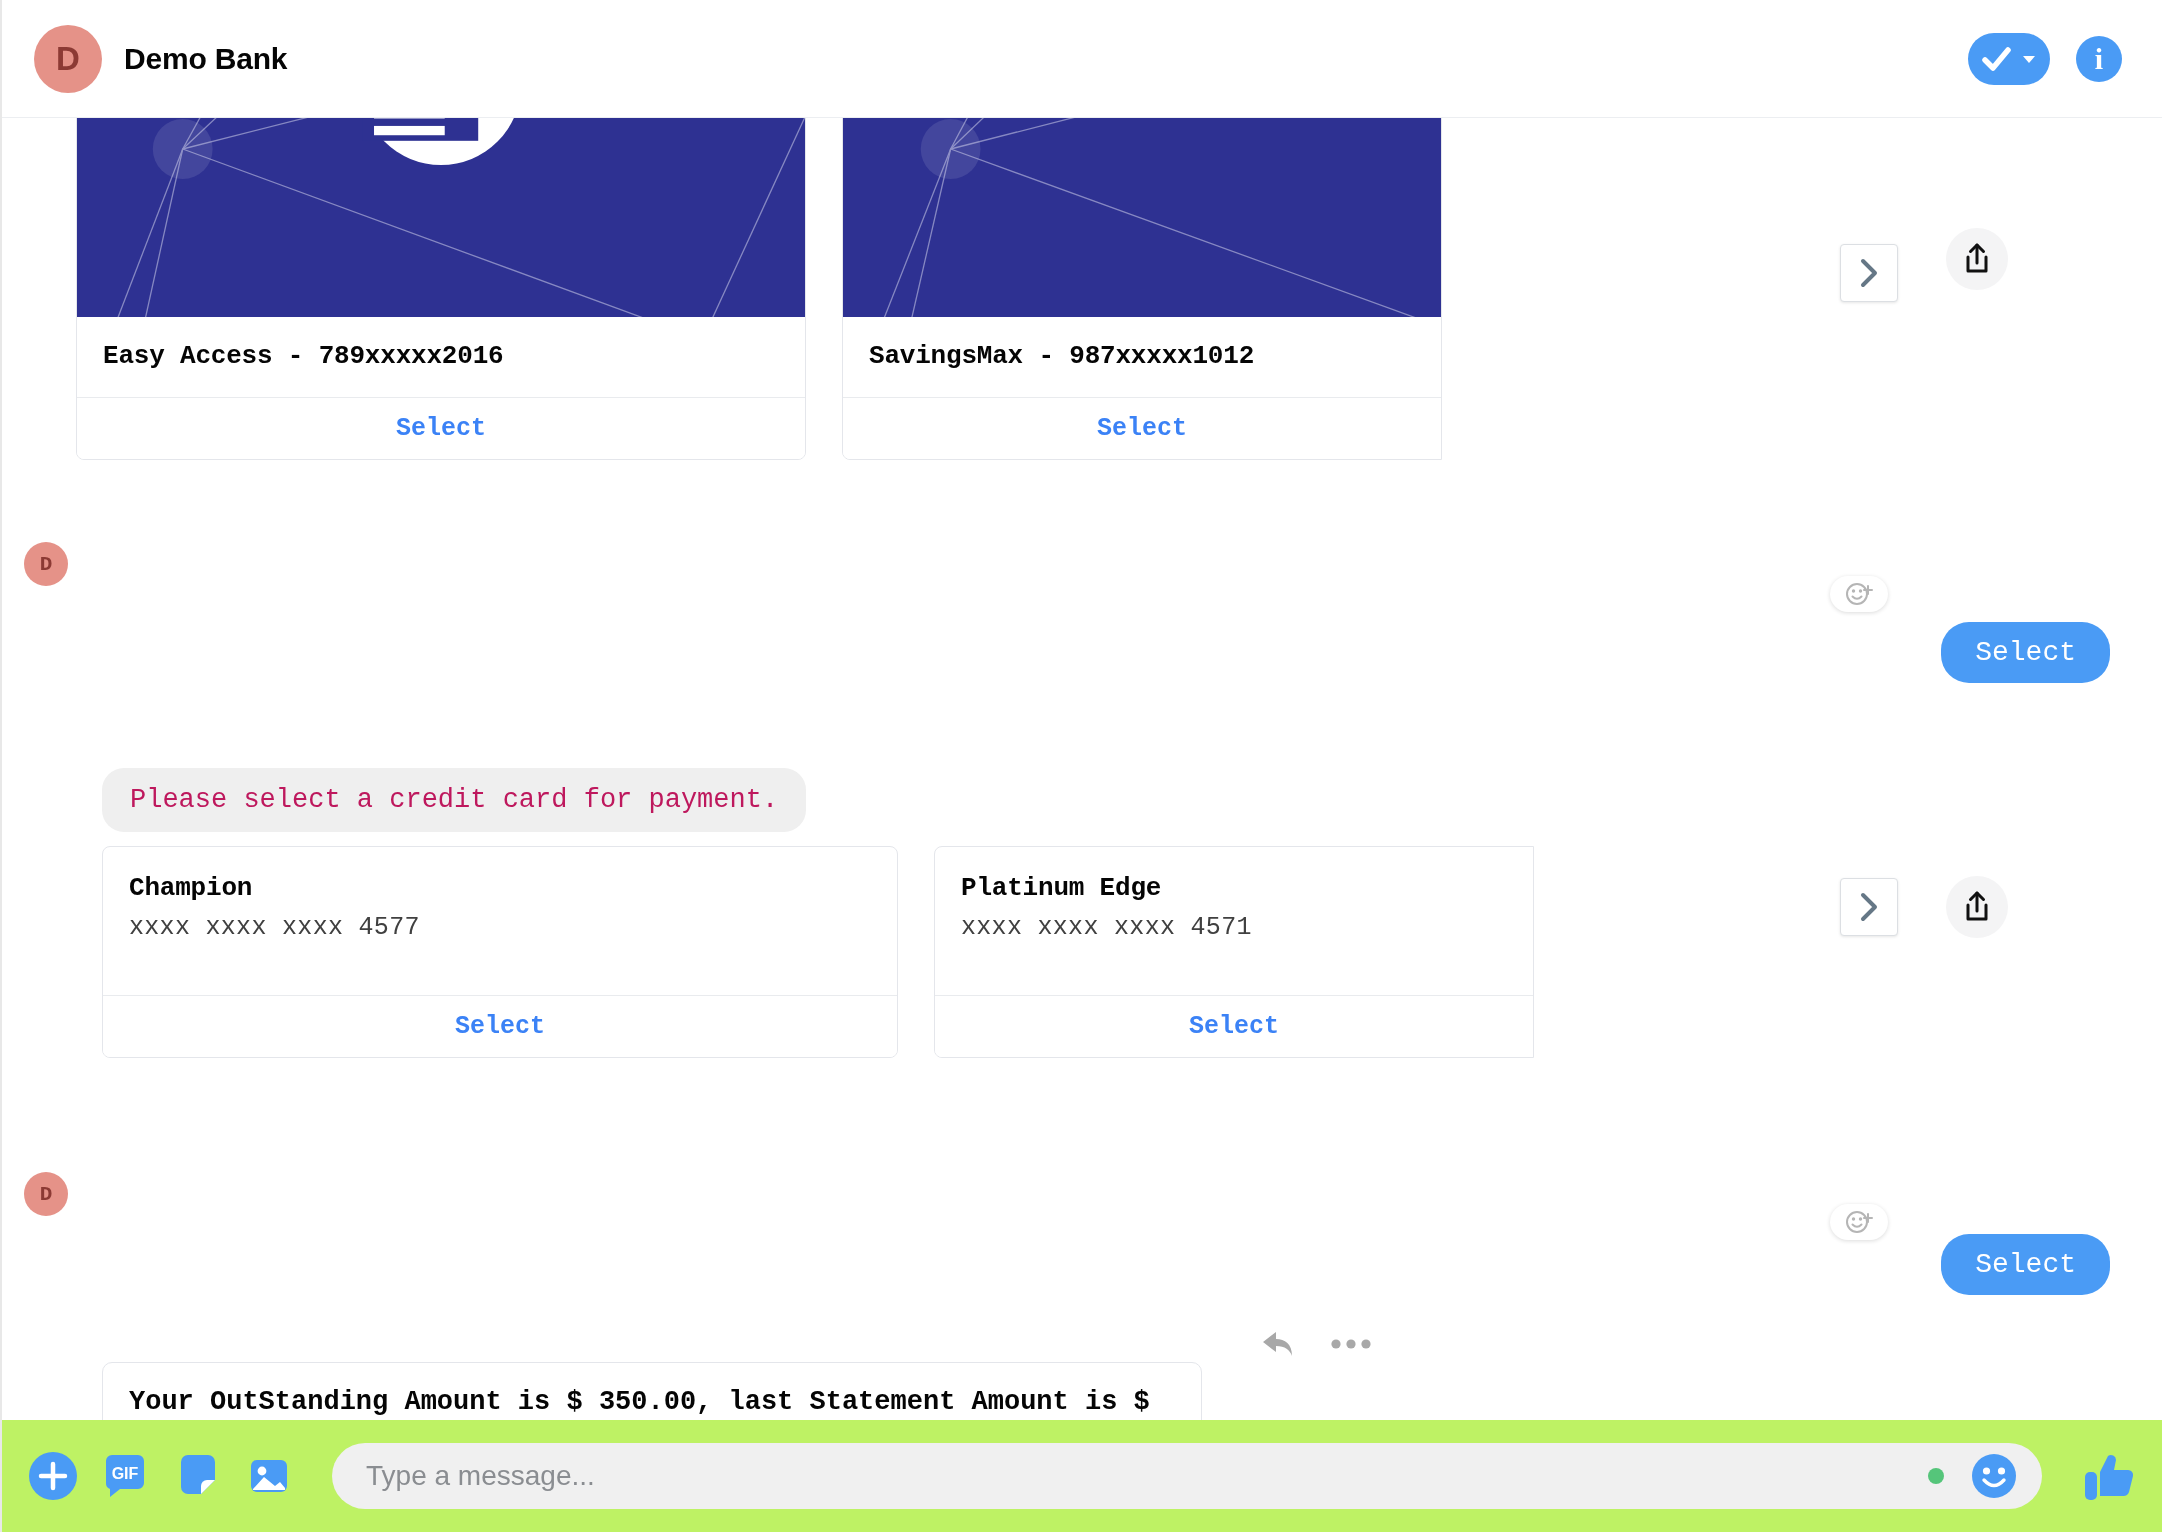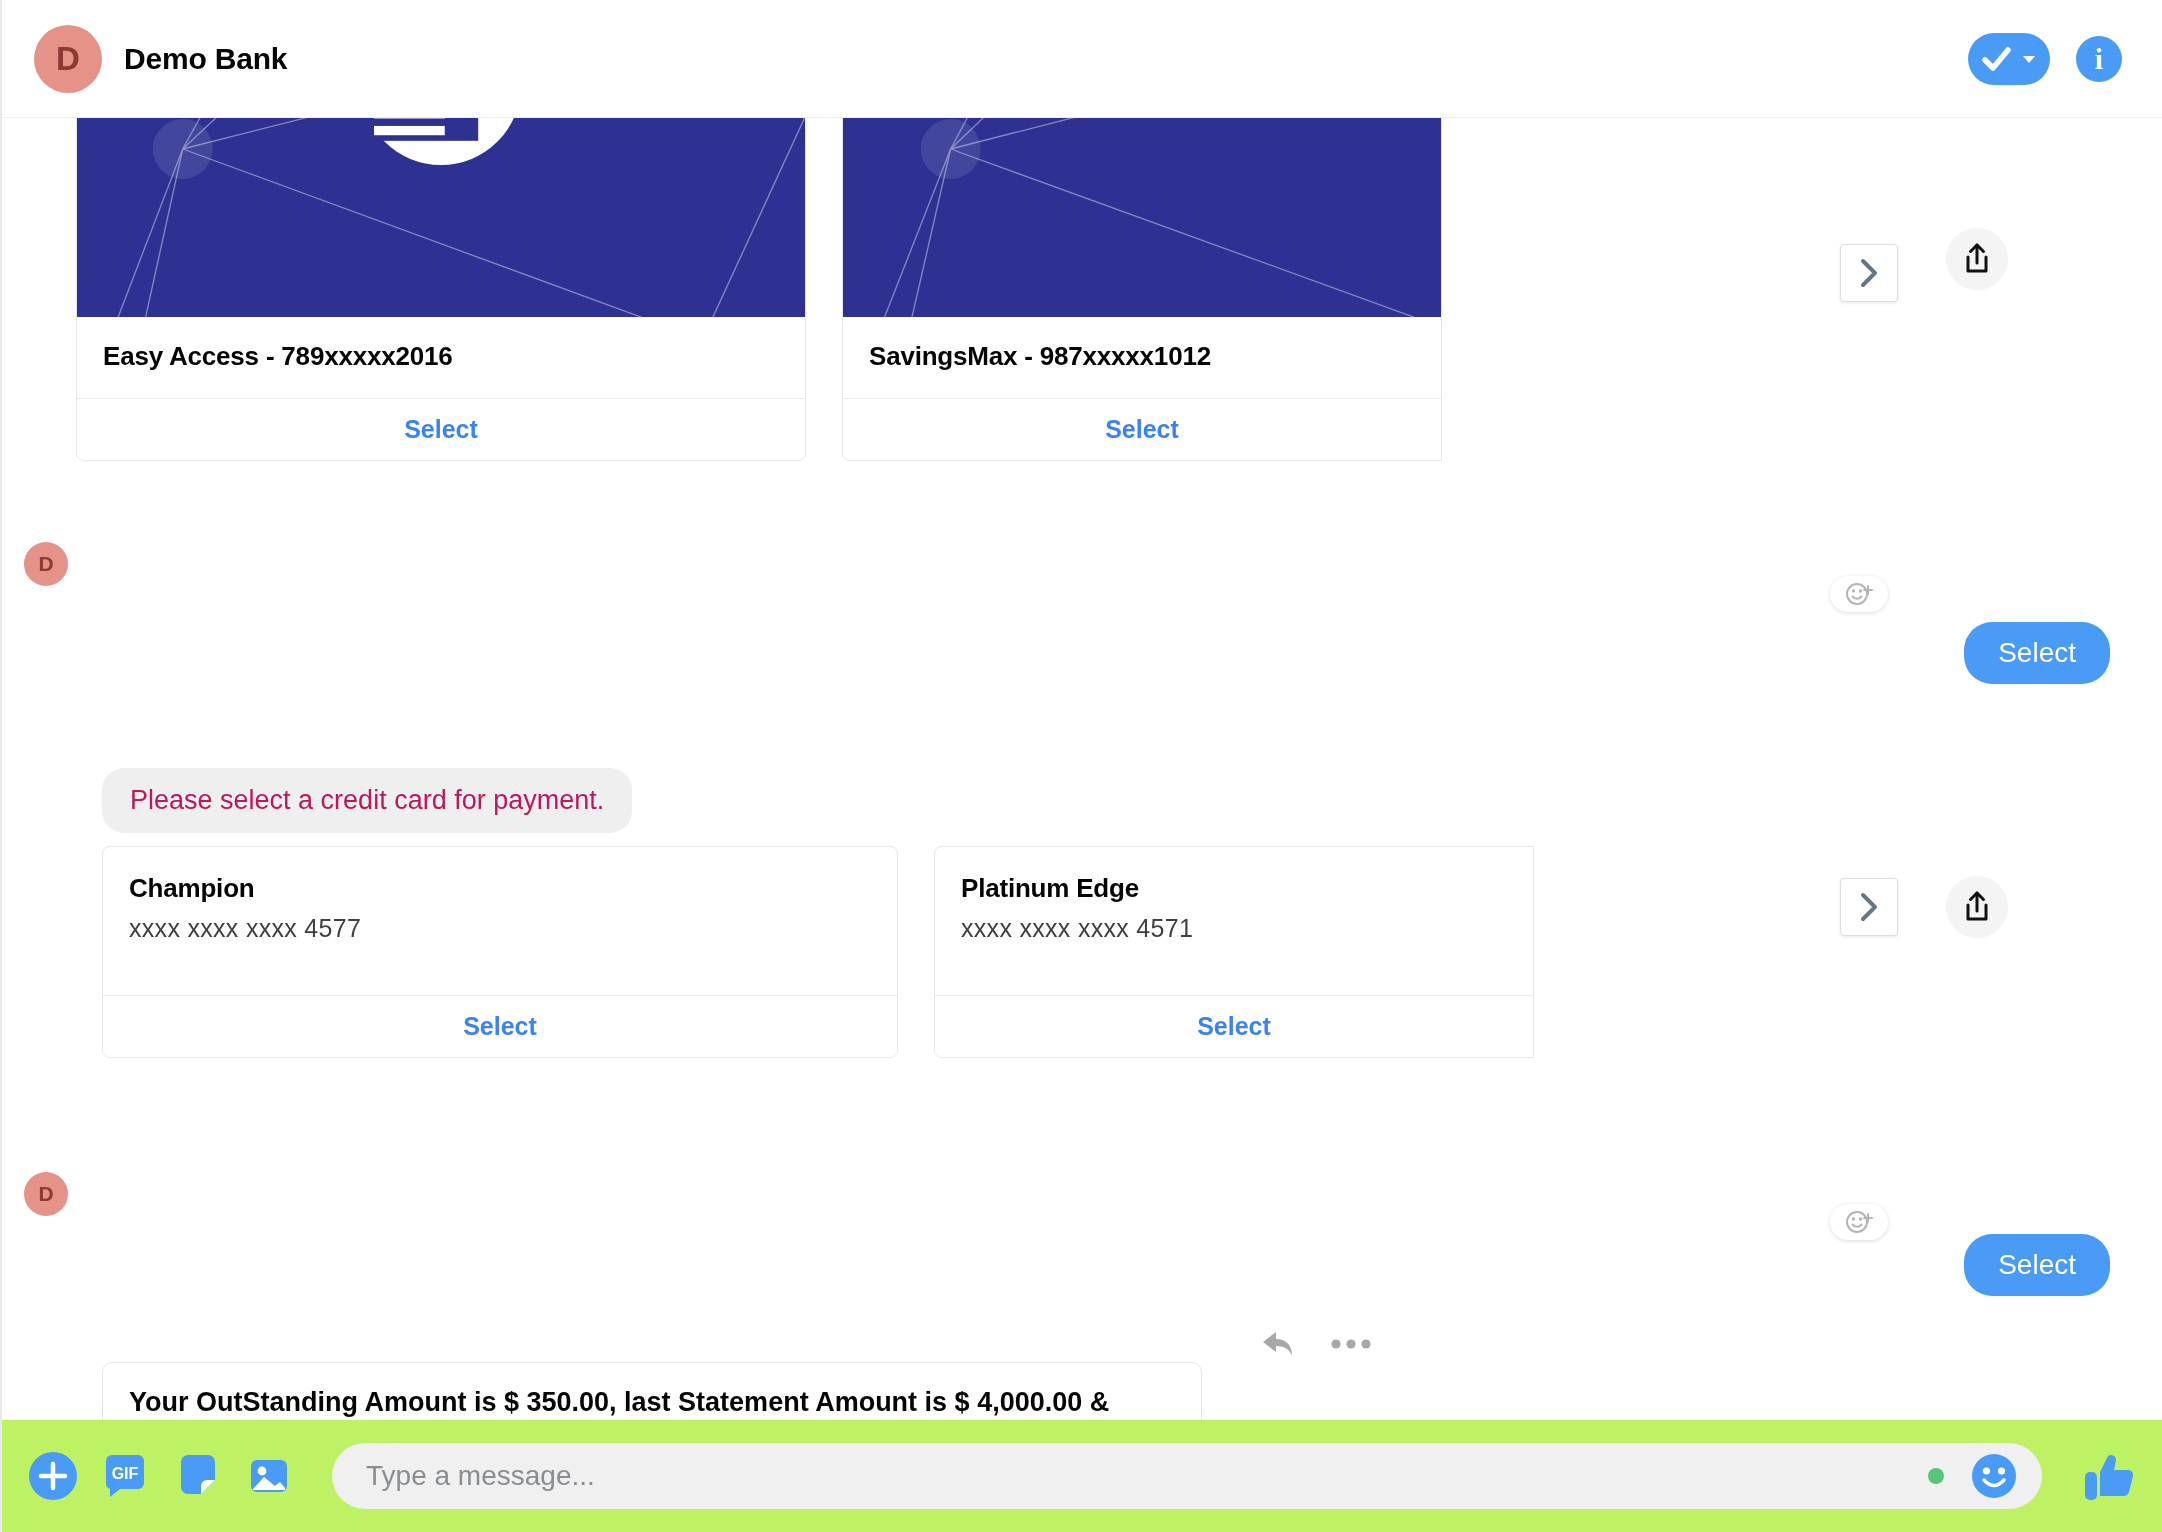--- a/index.html
+++ b/index.html
@@ -66,20 +66,21 @@
     font-family: "Liberation Serif", serif;
     cursor: pointer;
   }
 
   
   .thread {
     flex: 1;
     position: relative;
     overflow: hidden;
     padding: 0;
+    font-family: Liberation Mono, monospace;
   }
 
   .msg-row {
     position: absolute;
     display: flex;
     align-items: flex-end;
     width: 100%;
   }
 
   .avatar-sm {

